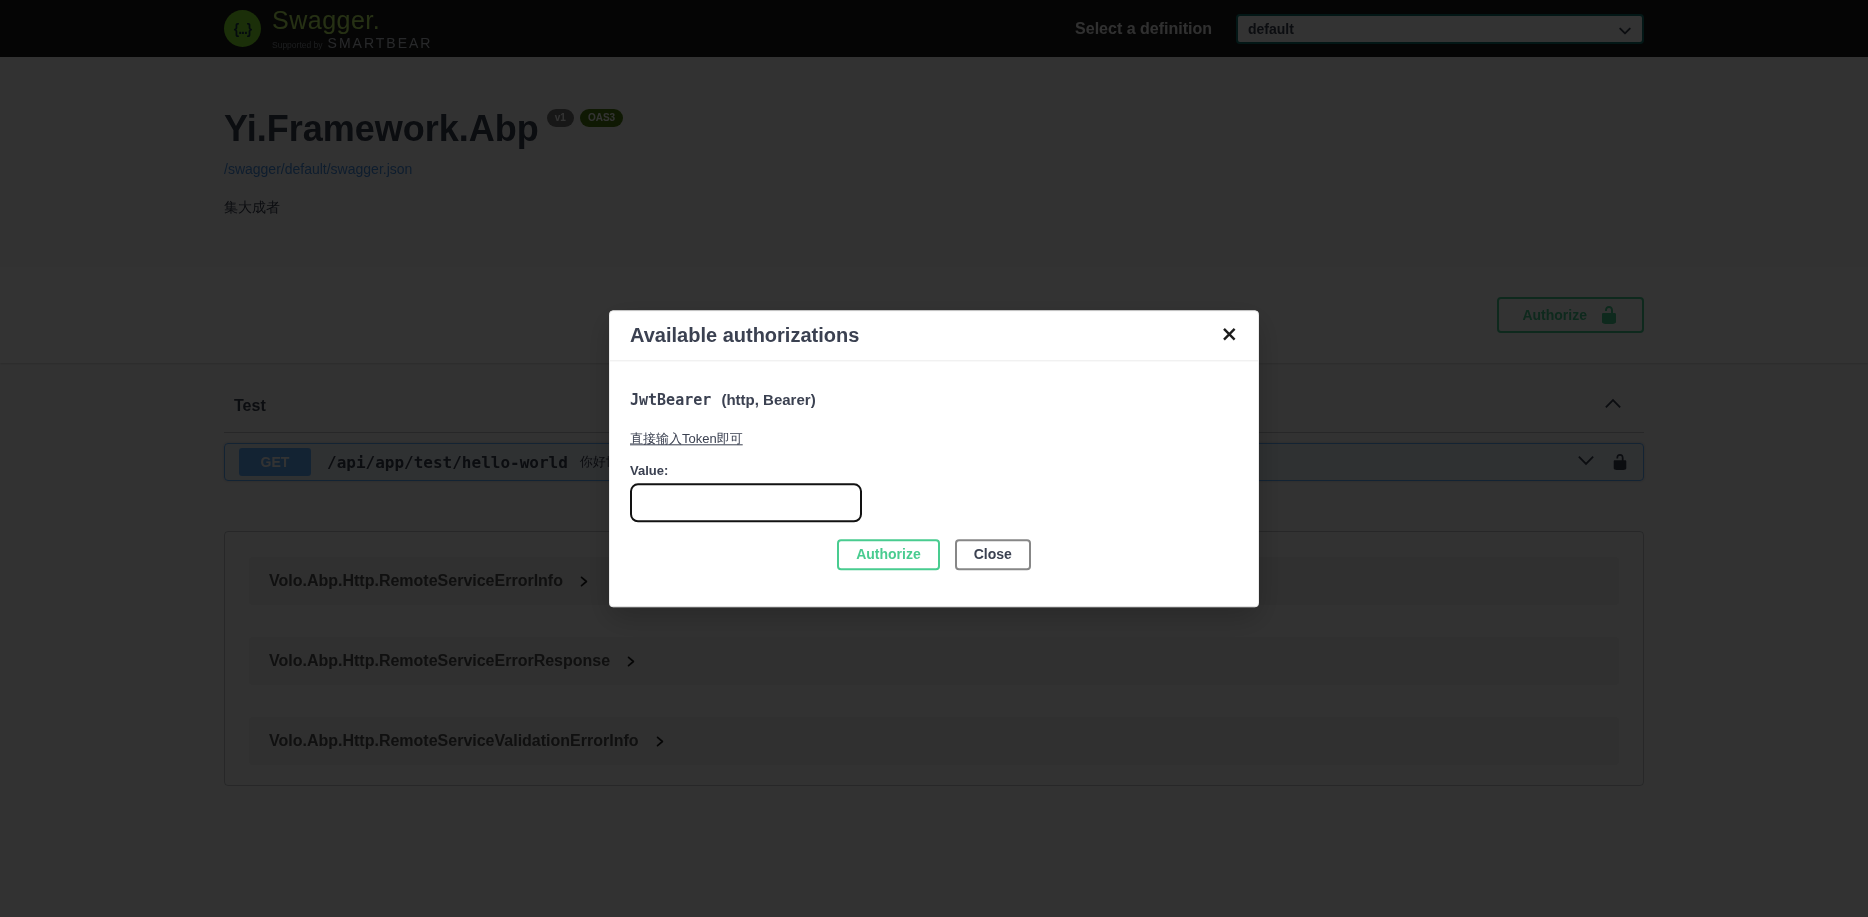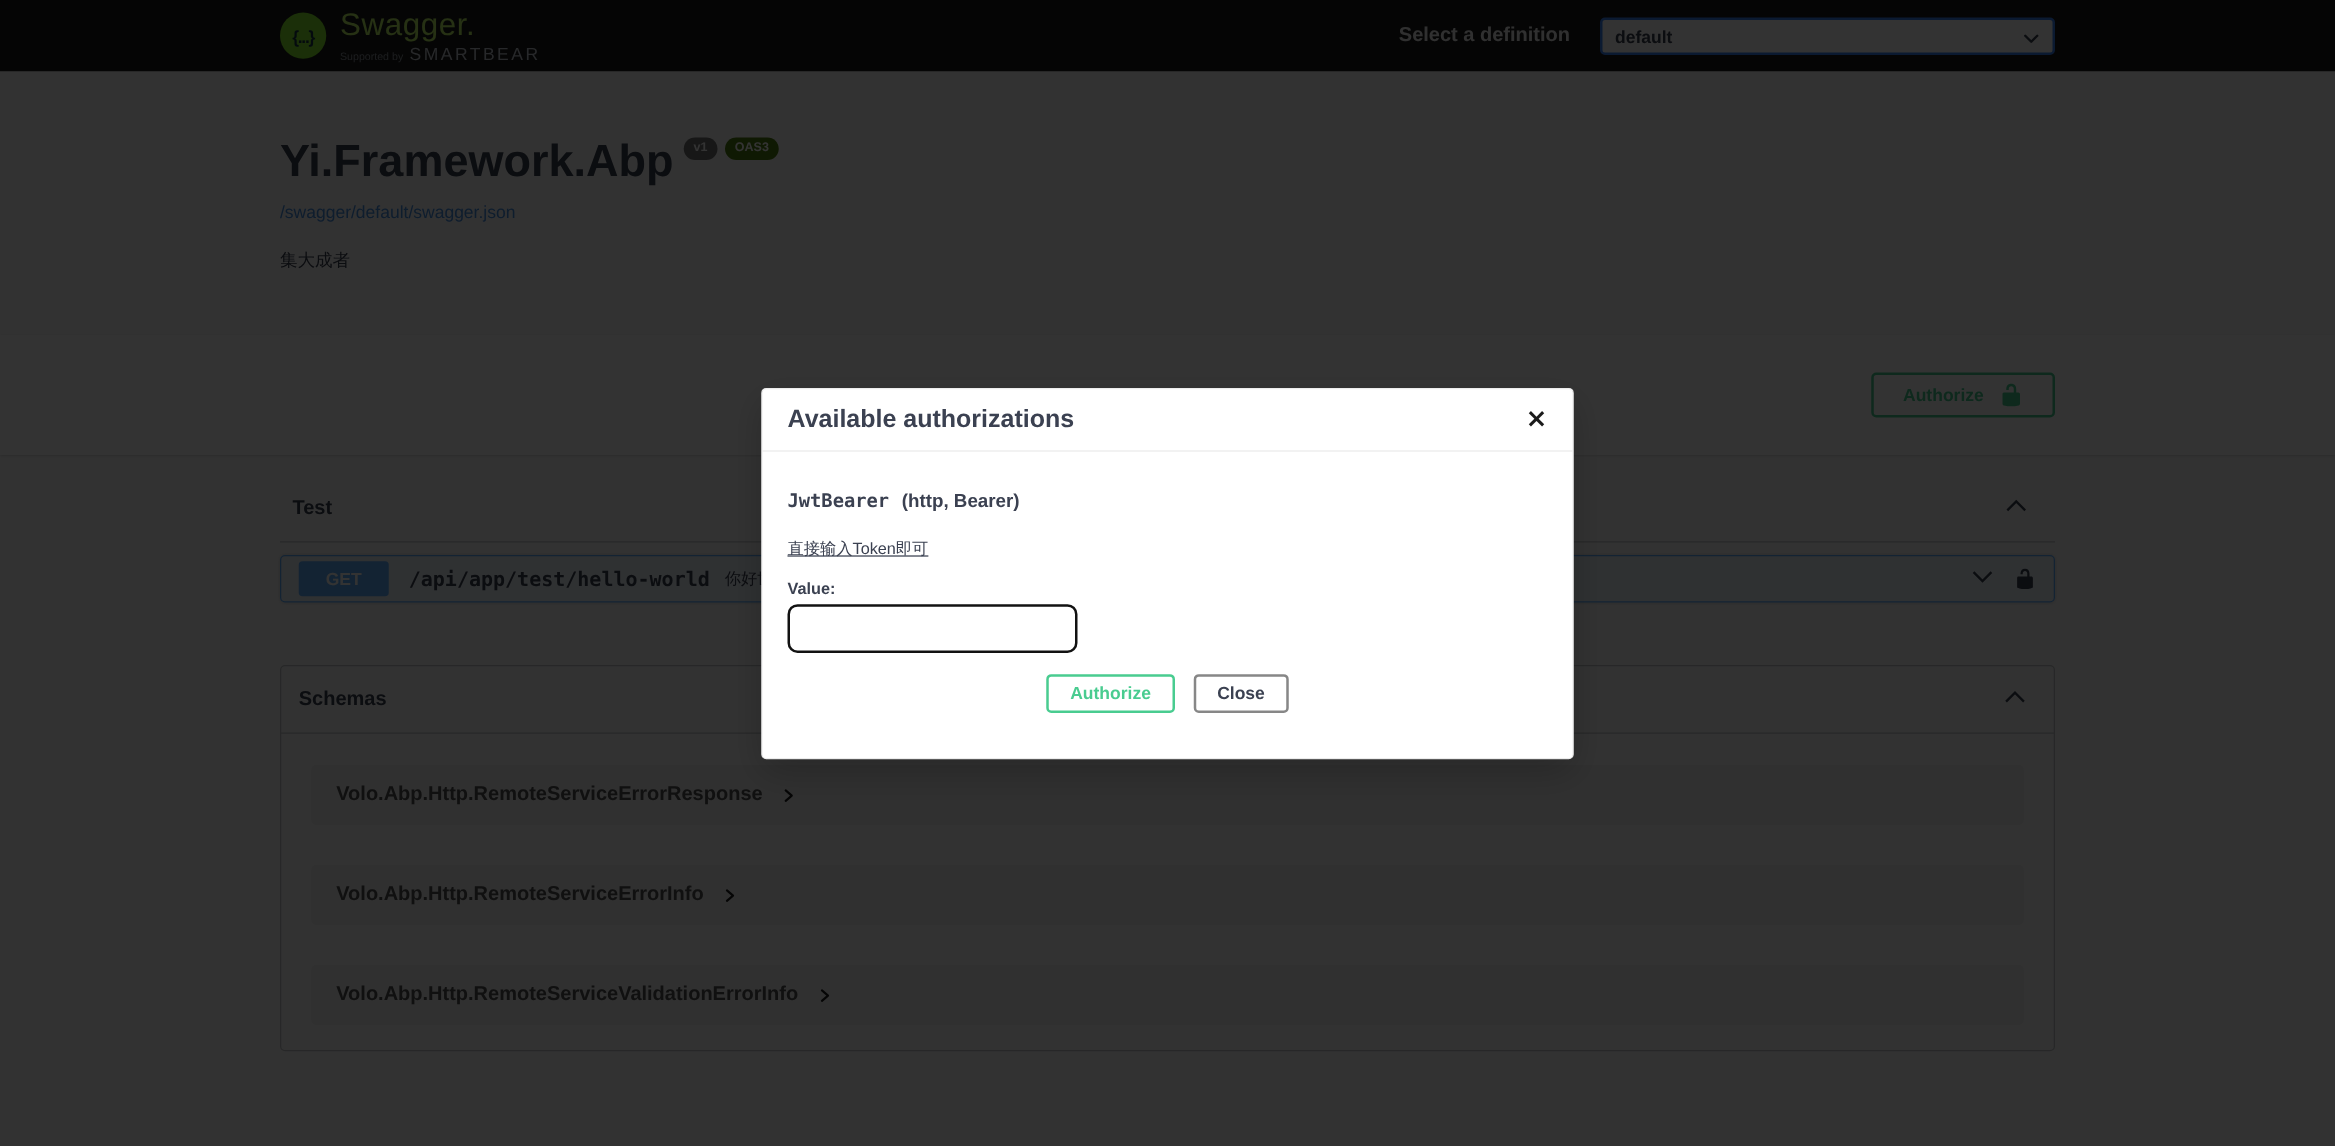--- a/index.html
+++ b/index.html
@@ -20,21 +20,21 @@
     display:flex; align-items:center; justify-content:center;
     font-weight:bold; font-size:14px; letter-spacing:-1px;
   }
   .logo-textcol { display:flex; flex-direction:column; line-height:1; }
   .logo-title { color:#bef264; font-size:25px; font-weight:normal; letter-spacing:.5px; }
   .logo-tagline { margin-top:3px; font-size:8.5px; color:#8a9097; display:flex; gap:5px; align-items:baseline; }
   .logo-tagline .brand { color:#c2c7cf; font-weight:normal; letter-spacing:2px; font-size:14px; }
   .definition-wrap { display:flex; align-items:center; gap:24px; }
   .definition-label { color:#f0f0f0; font-weight:bold; font-size:16px; }
   .definition-select {
-    width:364px; height:30px; background:#fff; border:2px solid #3b82f6; border-radius:4px;
+    width:408px; height:30px; background:#fff; border:2px solid #0f766e; border-radius:4px;
     display:flex; align-items:center; padding:0 10px; position:relative;
     font-size:14px; font-weight:bold; color:#3b4151; cursor:pointer;
   }
   .definition-select .caret { position:absolute; right:9px; top:7px; }
 
   
   .information-container { margin:50px 0; }
   .api-title { margin:0; font-size:36px; font-weight:bold; color:#3b4151; line-height:1.2; }
   .badge { display:inline-block; font-size:10px; font-weight:bold; color:#fff;
            border-radius:57px; padding:3px 8px; vertical-align:20px; margin-left:8px; }
@@ -209,41 +209,31 @@
             <svg width="18" height="18" viewBox="0 0 20 20" fill="#3b4151">
                 <path d="M15.8 8H14V5.6C14 2.703 12.665 1 10 1 7.334 1 6 2.703 6 5.6V6h2v-.801C8 3.754 8.797 3 10 3c1.203 0 2 .754 2 2.199V8H4c-.553 0-1 .646-1 1.199V17c0 .549.428 1.139.951 1.307l1.197.387C5.672 18.861 6.55 19 7.1 19h5.8c.549 0 1.428-.139 1.951-.307l1.196-.387c.524-.167.953-.757.953-1.306V9.199C17 8.646 16.352 8 15.8 8z"></path>
               </svg>
           </span>
         </span>
       </div>
     </div>
   </div>
 
   <div class="models">
-    <div class="models-header">
-      <span class="models-title">Schemas</span>
-      <button class="expand-btn">
-        <span>
-          <svg width="22" height="22" viewBox="0 0 20 20">
-              <path d="M3.5 13 L10 6.5 L16.5 13" fill="none" stroke="#3b4151" stroke-width="1.7"></path>
-            </svg>
-        </span>
-      </button>
-    </div>
     <div class="models-body">
       <div class="model-container">
-        <span class="model-title">Volo.Abp.Http.RemoteServiceErrorResponse</span>
+        <span class="model-title">Volo.Abp.Http.RemoteServiceErrorInfo</span>
         <span class="model-toggle">
           <svg width="13" height="13" viewBox="0 0 20 20">
               <path d="M7 3.5 L14.5 10 L7 16.5" fill="none" stroke="#1b1b1b" stroke-width="2.6" stroke-linecap="round" stroke-linejoin="round"></path>
             </svg>
         </span>
       </div>
       <div class="model-container">
-        <span class="model-title">Volo.Abp.Http.RemoteServiceErrorInfo</span>
+        <span class="model-title">Volo.Abp.Http.RemoteServiceErrorResponse</span>
         <span class="model-toggle">
           <svg width="13" height="13" viewBox="0 0 20 20">
               <path d="M7 3.5 L14.5 10 L7 16.5" fill="none" stroke="#1b1b1b" stroke-width="2.6" stroke-linecap="round" stroke-linejoin="round"></path>
             </svg>
         </span>
       </div>
       <div class="model-container">
         <span class="model-title">Volo.Abp.Http.RemoteServiceValidationErrorInfo</span>
         <span class="model-toggle">
           <svg width="13" height="13" viewBox="0 0 20 20">

